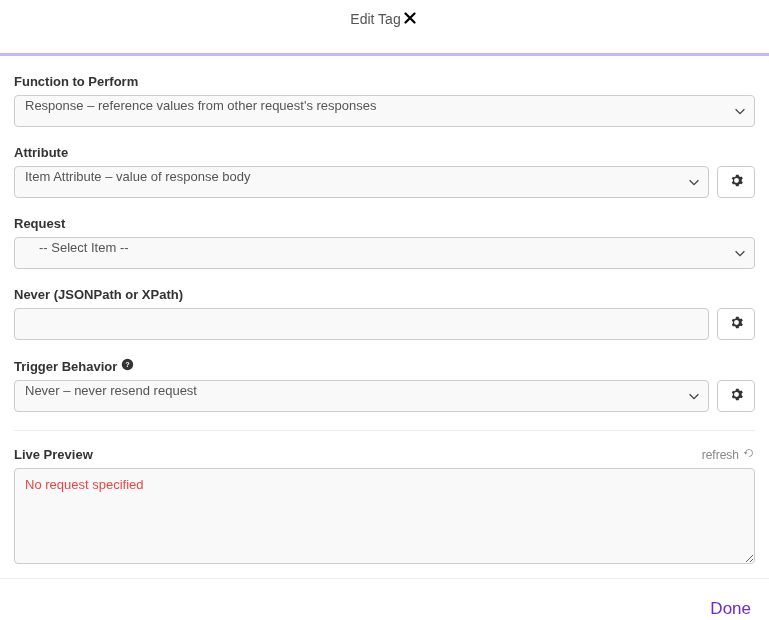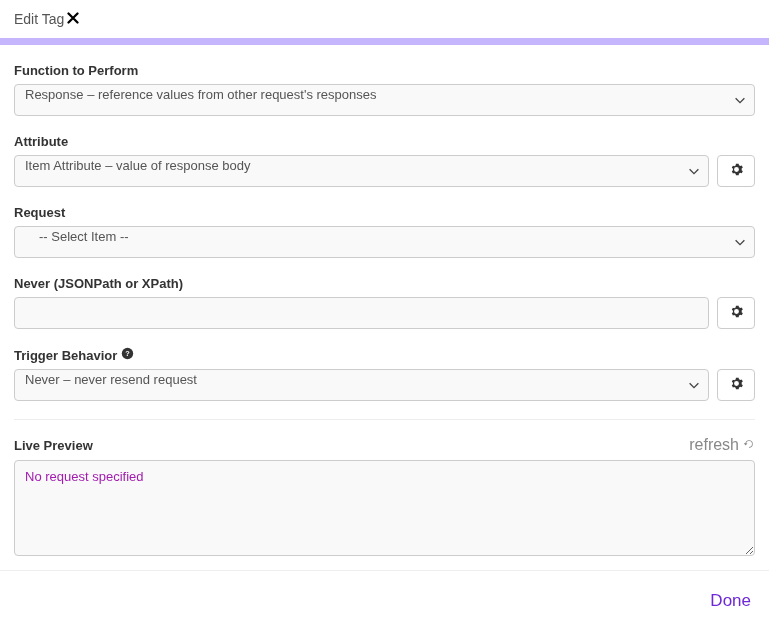--- a/index.html
+++ b/index.html
@@ -8,23 +8,23 @@
     font-family: -apple-system, BlinkMacSystemFont, "Segoe UI", Helvetica, Arial, sans-serif;
     font-size: 13px;
     color: #444;
     background: #fff;
     width: 769px; height: 620px;
     overflow: hidden;
   }
   .header {
     display: flex;
     align-items: center;
-    justify-content: flex-start;
-    padding: 10px 14px 10px 14px;
-    border-bottom: 7px solid #c4b5fd;
+    justify-content: center;
+    padding: 10px 14px 25px 14px;
+    border-bottom: 3px solid #c4b5fd;
   }
   .header h1 {
     font-size: 14px;
     font-weight: 500;
     color: #555;
     margin: 0;
   }
   .close-btn {
     cursor: pointer;
     width: 18px; height: 18px;
@@ -98,37 +98,37 @@
   }
   .preview-head {
     display: flex;
     justify-content: space-between;
     align-items: center;
     margin-bottom: 6px;
   }
   .preview-head .label { margin-bottom: 0; }
   .refresh {
     color: #888;
-    font-size: 16px;
+    font-size: 12px;
     display: flex; align-items: center; gap: 4px;
     cursor: pointer;
   }
   .refresh svg { width: 12px; height: 12px; fill: #888; }
   .preview-box {
     width: 100%;
     min-height: 96px;
     border: 1px solid #ccc;
     border-radius: 4px;
     background: #f9f9f9;
     padding: 8px 10px;
     position: relative;
     resize: both;
     overflow: auto;
   }
-  .preview-text { color: #a21caf; font-size: 13px; }
+  .preview-text { color: #ef4444; font-size: 13px; }
   .footer {
     border-top: 1px solid #eee;
     padding: 14px 14px 0 14px;
     display: flex;
     justify-content: flex-end;
   }
   .done {
     font-size: 17px;
     color: #6d28d9;
     cursor: pointer;

